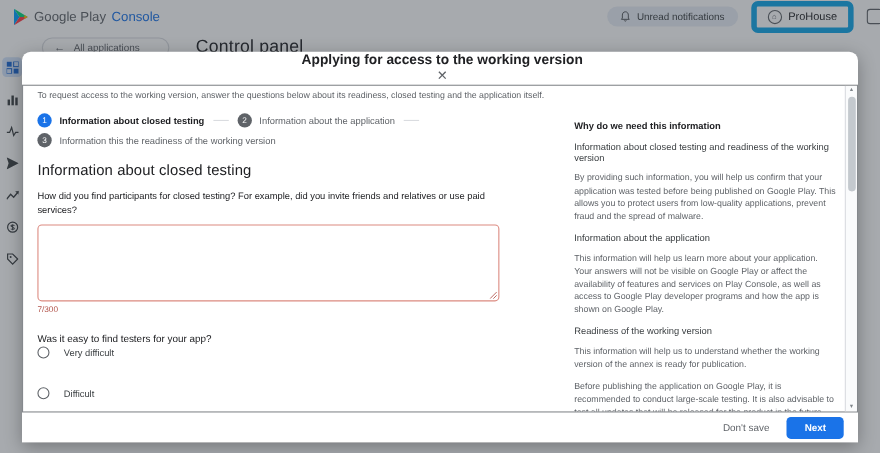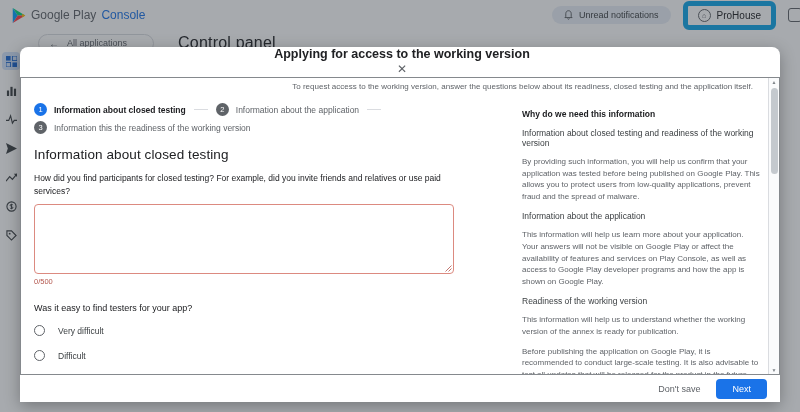--- a/index.html
+++ b/index.html
@@ -28,21 +28,21 @@
   
   .overlay { position:absolute; inset:0; background:rgba(45,52,62,0.42); z-index:5; }
 
   
   .modal { position:absolute; left:20px; top:47px; width:760px; height:355px; background:#fff; border-radius:8px 8px 0 0; z-index:10; display:flex; flex-direction:column; box-shadow:0 4px 16px rgba(0,0,0,.3); }
   .modal-header { height:30px; display:flex; align-items:center; justify-content:space-between; padding:0 16px 0 20px;flex-direction:column; }
   .modal-title { font-size:12.5px; font-weight:700; color:#202124; }
   .modal-close { font-size:12px; color:#5f6368; cursor:pointer; line-height:1; padding:2px; }
   .modal-body { flex:1; position:relative; border:1px solid #85898d; overflow:hidden; background:#fff; }
   .content { padding:4px 26px 0 13px; }
-  .intro { font-size:8px; color:#5f6368;text-align:right; }
+  .intro { font-size:8px; color:#5f6368; }
 
   .columns { display:flex; margin-top:12px; }
   .col-left { width:428px; flex:none; }
   .col-right { width:238px; flex:none; margin-left:60px; }
 
   
   .stepper { display:flex; flex-direction:column; gap:5px; }
   .step-row { display:flex; align-items:center; gap:8px; }
   .step { display:flex; align-items:center; gap:7px; cursor:pointer; }
   .step-num { width:13px; height:13px; border-radius:50%; background:#5f6368; color:#fff; font-size:7.5px; display:flex; align-items:center; justify-content:center; flex:none; }
@@ -51,40 +51,40 @@
   .step.active .step-label { color:#202124; font-weight:700; }
   .step-dash { width:14px; height:1px; background:#dadce0; }
 
   .section-title { font-size:13.5px; font-weight:400; color:#202124; margin-top:13px; letter-spacing:.1px; }
   .question { font-size:8.5px; color:#202124; font-weight:500; margin-top:10px; line-height:1.5; }
   .ta-wrap { position:relative; margin-top:6px; width:420px; }
   .ta-wrap textarea { width:420px; height:70px; border:1px solid #dc8a80; border-radius:4px; resize:none; outline:none; font-family:"Liberation Sans",sans-serif; font-size:9px; padding:5px; color:#202124; display:block; }
   .ta-grip { position:absolute; right:2px; bottom:2px; width:7px; height:7px; pointer-events:none; }
   .helper-row { width:420px; display:flex; justify-content:space-between; margin-top:3px; font-size:7.5px; color:#b3564d; }
   .q2 { margin-top:16px; font-size:9px; }
-  .radios { margin-top:10px; display:flex; flex-direction:column; gap:14px; }
+  .radios { margin-top:0; display:flex; flex-direction:column; gap:26px; }
   .radio-row { display:flex; align-items:center; gap:13px; cursor:pointer; }
   .radio-circle { width:11px; height:11px; border:1.4px solid #5f6368; border-radius:50%; flex:none; }
   .radio-label { font-size:8.5px; color:#3c4043; }
 
   
   .help-title { font-size:8.5px; font-weight:700; color:#202124; margin-top:6px; }
   .help-sub { font-size:8.5px; color:#3c4043; margin-top:9px; }
   .help-body { font-size:8px; color:#5f6368; line-height:1.45; margin-top:8px; }
 
   
   .vscroll { position:absolute; top:0; right:0; bottom:0; width:11px; background:#fafbfc; border-left:1px solid #dadce0; }
   .vs-arrow { position:absolute; left:0; width:10px; text-align:center; font-size:5px; color:#80868b; cursor:pointer; }
   .vs-arrow.up { top:1px; }
   .vs-arrow.down { bottom:1px; }
   .vs-thumb { position:absolute; left:1.5px; top:10px; width:7px; height:86px; background:#c4c9ce; border-radius:4px; cursor:pointer; }
 
   .modal-footer { height:27px; display:flex; align-items:center; justify-content:flex-end; gap:6px; padding:0 13px; background:#fff; }
   .btn-text { border:none; background:transparent; font-size:9px; color:#5f6368; font-weight:500; padding:4px 10px; cursor:pointer; font-family:"Liberation Sans",sans-serif; }
-  .btn-primary { border:none; background:#1a73e8; color:#fff; font-size:9px; font-weight:400; padding:5px 16px; border-radius:4px; cursor:pointer; font-family:"Liberation Sans",sans-serif; }
+  .btn-primary { border:none; background:#1a73e8; color:#fff; font-size:9px; font-weight:700; padding:5px 16px; border-radius:4px; cursor:pointer; font-family:"Liberation Sans",sans-serif; }
 </style>
 </head>
 <body>
 
 <div class="page">
   <header class="app-header">
     <div class="logo">
       <svg width="14" height="15" viewBox="0 0 20 24">
         <polygon points="0,0 8,12 0,24" fill="#00a0ff"></polygon>
         <polygon points="0,0 20,12 8,12" fill="#00d57e"></polygon>
@@ -205,21 +205,21 @@
 
           <p class="question">How did you find participants for closed testing? For example, did you invite friends and relatives or use paid services?</p>
 
           <div class="ta-wrap">
             <textarea style=""></textarea>
             <svg class="ta-grip" viewBox="0 0 7 7">
               <path d="M6.5 0.5 L0.5 6.5 M6.5 3.5 L3.5 6.5" stroke="#b3564d" stroke-width="0.8" fill="none"></path>
             </svg>
           </div>
           <div class="helper-row">
-            <span>0/500</span>
+            <span>7/300</span>
           </div>
 
           <p class="question q2">Was it easy to find testers for your app?</p>
 
           <div class="radios">
             <label class="radio-row">
               <span class="radio-circle"></span>
               <span class="radio-label">Very difficult</span>
             </label>
             <label class="radio-row">

